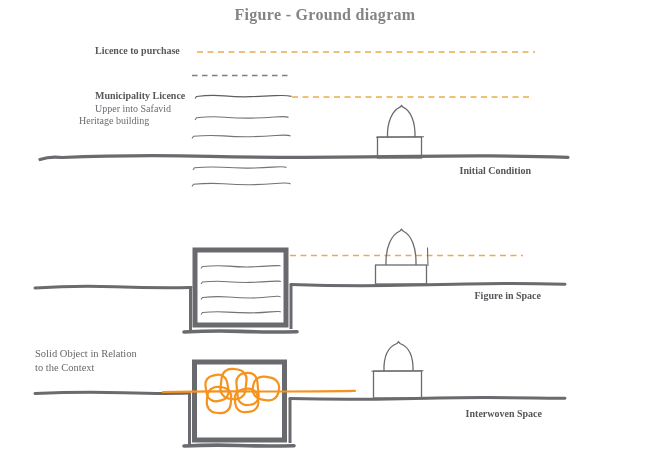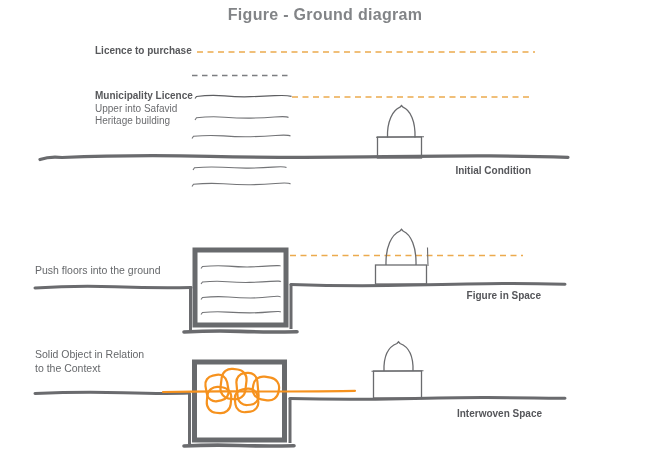--- a/index.html
+++ b/index.html
@@ -1,17 +1,17 @@
 <!DOCTYPE html>
 <html><head>
 <meta charset="utf-8">
 <style>
   html,body{margin:0;padding:0;background:#ffffff;}
   #canvas{position:relative;width:634px;height:463px;background:#ffffff;overflow:hidden;
-          font-family:Liberation Sans, sans-serif;}
+          font-family:Liberation Serif, serif;}
   .t{position:absolute;white-space:nowrap;}
   .title{width:650px;left:0;top:6px;text-align:center;font-size:16px;font-weight:bold;
          color:#828487;letter-spacing:.3px;}
   .lbl-bold{font-size:10px;font-weight:bold;color:#57585b;}
   .lbl-reg{font-size:10px;color:#6b6c6f;}
   .lbl-note{font-size:10.5px;color:#66686b;}
   .sec-label{font-size:10px;font-weight:bold;color:#55565a;margin-left:8px;}
   svg{position:absolute;left:0;top:0;}
 </style>
 </head>
@@ -93,23 +93,22 @@
         <path d="M371.5,371.3 L423.5,370.8" stroke="#6a6b6e" stroke-width="1.1" fill="none"></path>
       </g>
     </g>
   </svg>
 
   <div class="t title">Figure - Ground diagram</div>
 
   <div class="t lbl-bold" style="left:95px;top:45px;">Licence to purchase</div>
   <div class="t lbl-bold" style="left:95px;top:90px;">Municipality Licence</div>
   <div class="t lbl-reg" style="left:95px;top:102.5px;">Upper into Safavid</div>
-  <div class="t lbl-reg" style="left:95px;top:114.5px;">Heritage building</div>
+  <div class="t lbl-reg" style="left:79px;top:114.5px;">Heritage building</div>
   <div class="t sec-label" style="right:103px;top:165px;">Initial Condition</div>
 
-  <div class="t lbl-note" style="left:35px;top:263.5px;">Push floors into the ground</div>
   <div class="t sec-label" style="right:93px;top:289.5px;">Figure in Space</div>
 
   <div class="t lbl-note" style="left:35px;top:348px;">Solid Object in Relation</div>
   <div class="t lbl-note" style="left:35px;top:362px;">to the Context</div>
   <div class="t sec-label" style="right:92px;top:408px;">Interwoven Space</div>
 
 </div>
 
 </body></html>

